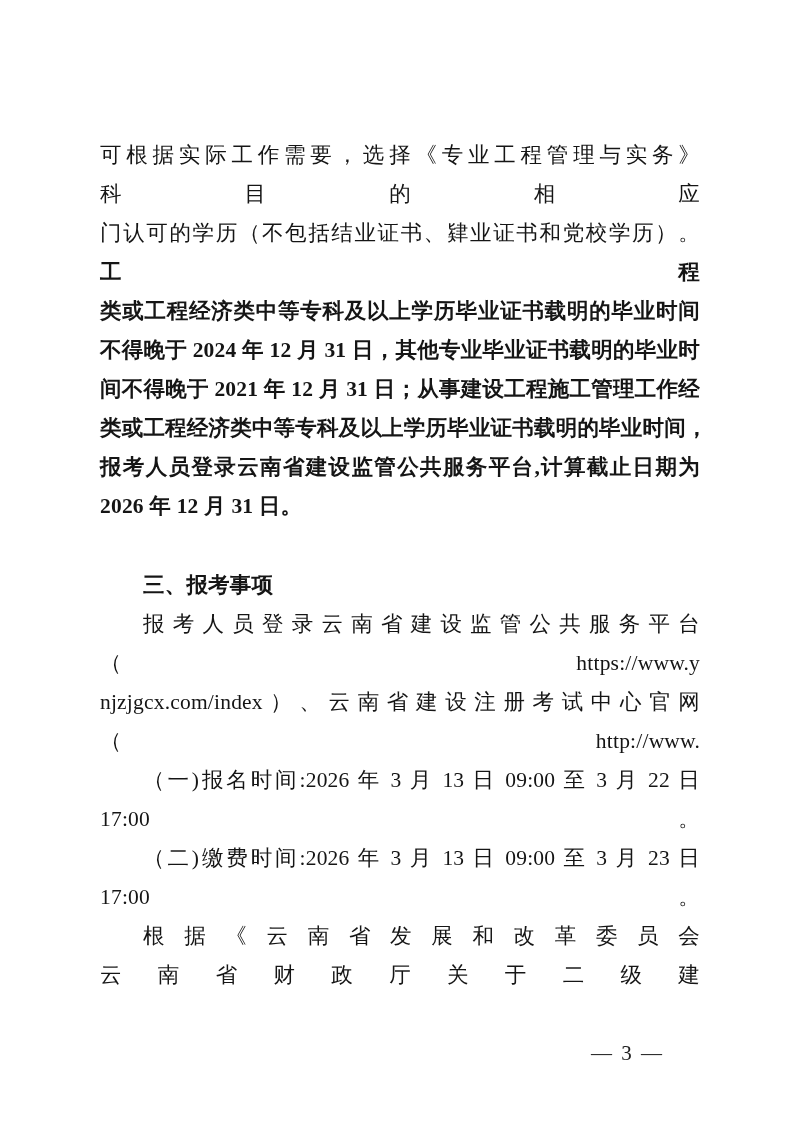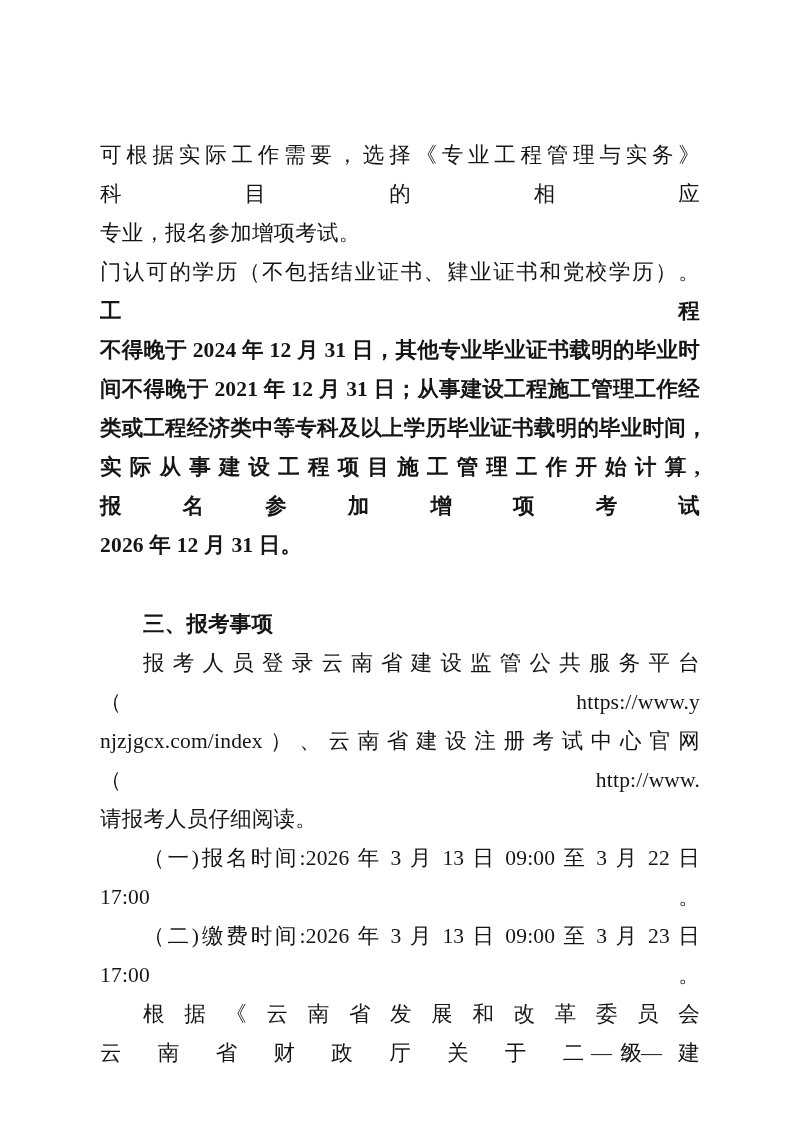--- a/index.html
+++ b/index.html
@@ -49,29 +49,28 @@
     color: #222222;
     letter-spacing: 2px;
   }
 </style>
 </head>
 <body>
 
 <div class="page">
   <div class="content" id="doc-lines">
       <div class="line just"><span>可根据实际工作需要，选择《专业工程管理与实务》科目的相应</span></div>
-      <div class="line"><span>专业，报名参加增项考试。</span></div>
       <div class="line just"><span>门认可的学历（不包括结业证书、肄业证书和党校学历）。</span><span class="bold">工程</span></div>
+      <div class="line just"><span class="bold">类或工程经济类中等专科及以上学历毕业证书载明的毕业时间</span></div>
       <div class="line just"><span class="bold">不得晚于 2024 年 12 月 31 日，其他专业毕业证书载明的毕业时</span></div>
       <div class="line just"><span class="bold">间不得晚于 2021 年 12 月 31 日；从事建设工程施工管理工作经</span></div>
       <div class="line just"><span class="bold">类或工程经济类中等专科及以上学历毕业证书载明的毕业时间，</span></div>
-      <div class="line just"><span class="bold">实际从事建设工程项目施工管理工作开始计算,报名参加增项考试</span></div>
+      <div class="line just"><span class="bold">报考人员登录云南省建设监管公共服务平台,计算截止日期为</span></div>
       <div class="line"><span class="bold">2026 年 12 月 31 日。</span></div>
       <div class="line" style="text-indent: 2em; margin-top: 40px;"><span class="bold">三、报考事项</span></div>
       <div class="line just" style="text-indent: 2em;"><span>报考人员登录云南省建设监管公共服务平台（https://www.y</span></div>
       <div class="line just"><span>njzjgcx.com/index）、云南省建设注册考试中心官网（http://www.</span></div>
-      <div class="line"><span>请报考人员仔细阅读。</span></div>
       <div class="line just" style="text-indent: 2em;"><span>（一)报名时间:2026 年 3 月 13 日 09:00 至 3 月 22 日 17:00。</span></div>
       <div class="line just" style="text-indent: 2em;"><span>（二)缴费时间:2026 年 3 月 13 日 09:00 至 3 月 23 日 17:00。</span></div>
       <div class="line just" style="text-indent: 2em;"><span>根据《云南省发展和改革委员会　云南省财政厅关于二级建</span></div>
     </div>
   <div class="page-number">— 3 —</div>
 </div>
 
 </body></html>

